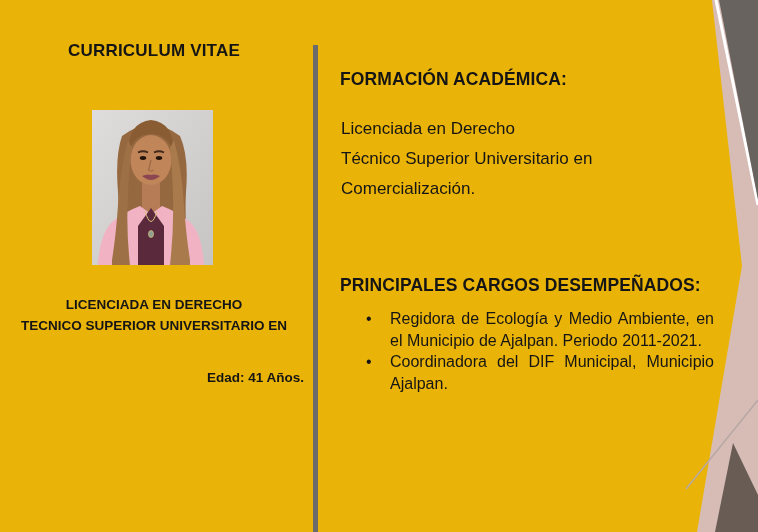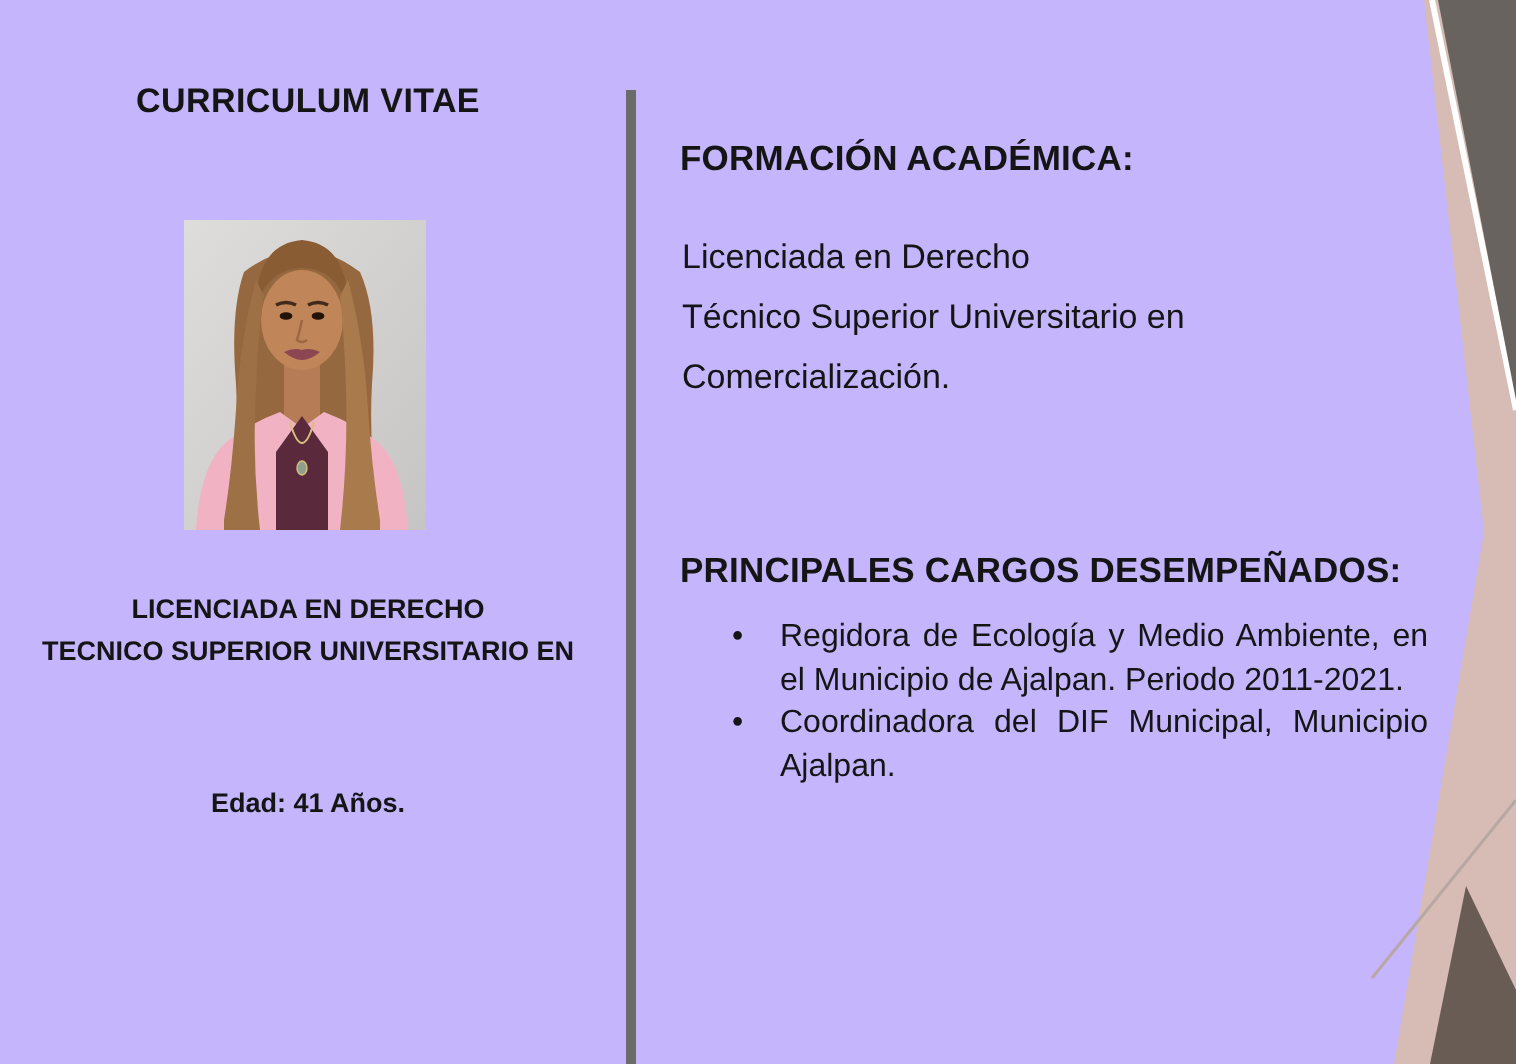--- a/index.html
+++ b/index.html
@@ -1,31 +1,31 @@
 <!DOCTYPE html>
 <html><head>
 <meta charset="utf-8">
 <style>
   html,body { margin:0; padding:0; background:#ffffff; }
   .page {
     position:relative; width:758px; height:532px; overflow:hidden;
-    background:#c4b5fd; font-family:"Liberation Sans", sans-serif; color:#151515;
+    background:#eab308; font-family:"Liberation Sans", sans-serif; color:#151515;
   }
   .deco { position:absolute; top:0; left:0; z-index:0; }
   .divider { position:absolute; left:313px; top:45px; width:5px; height:487px; background:#6b6b6b; z-index:1; }
 
   
   .left-col { position:absolute; left:4px; top:0; width:300px; z-index:2; }
   .cv-title { position:absolute; left:0; top:42px; width:300px; text-align:center;
               font-weight:bold; font-size:17px; line-height:17.5px; letter-spacing:0.2px; }
   .photo { position:absolute; left:88px; top:110px; width:121px; height:155px; }
   .degree-caption { position:absolute; left:0; top:294px; width:300px; text-align:center;
                     font-weight:bold; font-size:13.5px; line-height:21px; }
-  .age { position:absolute; left:0; top:368px; width:300px; text-align:center;
-         font-weight:bold; font-size:13.5px; line-height:20px;margin-top:24px; }
+  .age { position:absolute; left:0; top:368px; width:300px; text-align:right;
+         font-weight:bold; font-size:13.5px; line-height:20px; }
 
   
   .right-col { position:absolute; left:0; top:0; width:758px; height:532px; z-index:2;margin-top:32px; }
   .section-heading { position:absolute; left:340px; width:400px;
                      font-weight:bold; font-size:17.5px; line-height:22px; letter-spacing:0.1px; }
   .heading-academic { top:36px; }
   .heading-positions { top:242px; }
   .academic-lines { position:absolute; left:341px; top:82px; width:380px;
                     font-size:17px; line-height:30px; }
   .bullets { position:absolute; left:390px; top:276px; width:324px; margin:0; padding:0;

